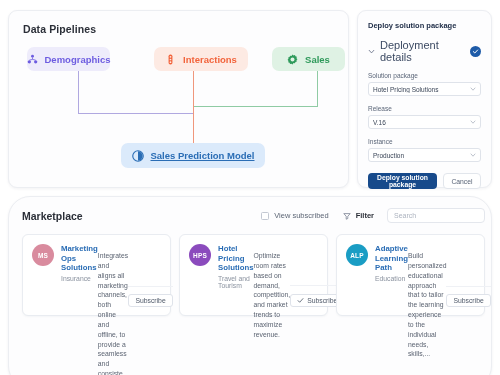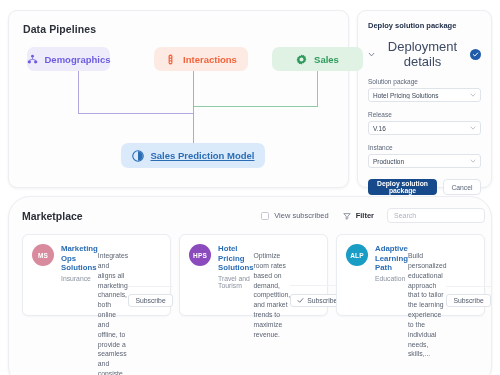--- a/index.html
+++ b/index.html
@@ -39,34 +39,34 @@
     display: flex; align-items: center; justify-content: center;
     gap: 7px;
     font-size: 9.5px;
     font-weight: bold;
     white-space: nowrap;
   }
   .node .ic { width: 11px; height: 11px; flex: 0 0 auto; display:block; }
 
   .n-demo  { left: 4px;   top: 0; width: 83px; background: #eeecfb; color: #6d5ce0; }
   .n-int   { left: 131px; top: 0; width: 94px;  background: #fdeae3; color: #f2643c; }
-  .n-sales { left: 249px; top: 0; width: 91px;  background: #dff2e4; color: #2f9a5b; }
+  .n-sales { left: 249px; top: 0; width: 73px;  background: #dff2e4; color: #2f9a5b; }
   .n-model { left: 98px;  top: 96px; width: 144px; height: 25px; background: #dbeafb; color: #2a6db5; text-decoration: underline; }
 
   .wire { position: absolute; }
   .wire.v { width: 1px; }
   .wire.h { height: 1px; }
 
   
   .deploy { flex: 0 0 135px; padding: 10px 10px 6px 10px; display: flex; flex-direction: column; }
   .deploy-title { font-size: 7.5px; font-weight: bold; color: #22304a; }
 
   .details-row { display: flex; align-items: center; gap: 5px; margin-top: 9px; }
   .chev { width: 7px; height: 7px; flex: 0 0 auto; }
-  .details-label { font-size: 13px; color: #3c4a63; flex: 1 1 auto; text-align: center; }
+  .details-label { font-size: 11px; color: #3c4a63; flex: 1 1 auto; }
   .check-badge {
     width: 11px; height: 11px; border-radius: 50%;
     background: #1e5ba8; display: flex; align-items: center; justify-content: center;
     flex: 0 0 auto;
   }
 
   .field { margin-top: 9px; }
   .field-label { font-size: 6.5px; color: #5b6678; margin-bottom: 3px; }
   .select {
     height: 14px; border: 1px solid #dfe3ea; border-radius: 3px;

